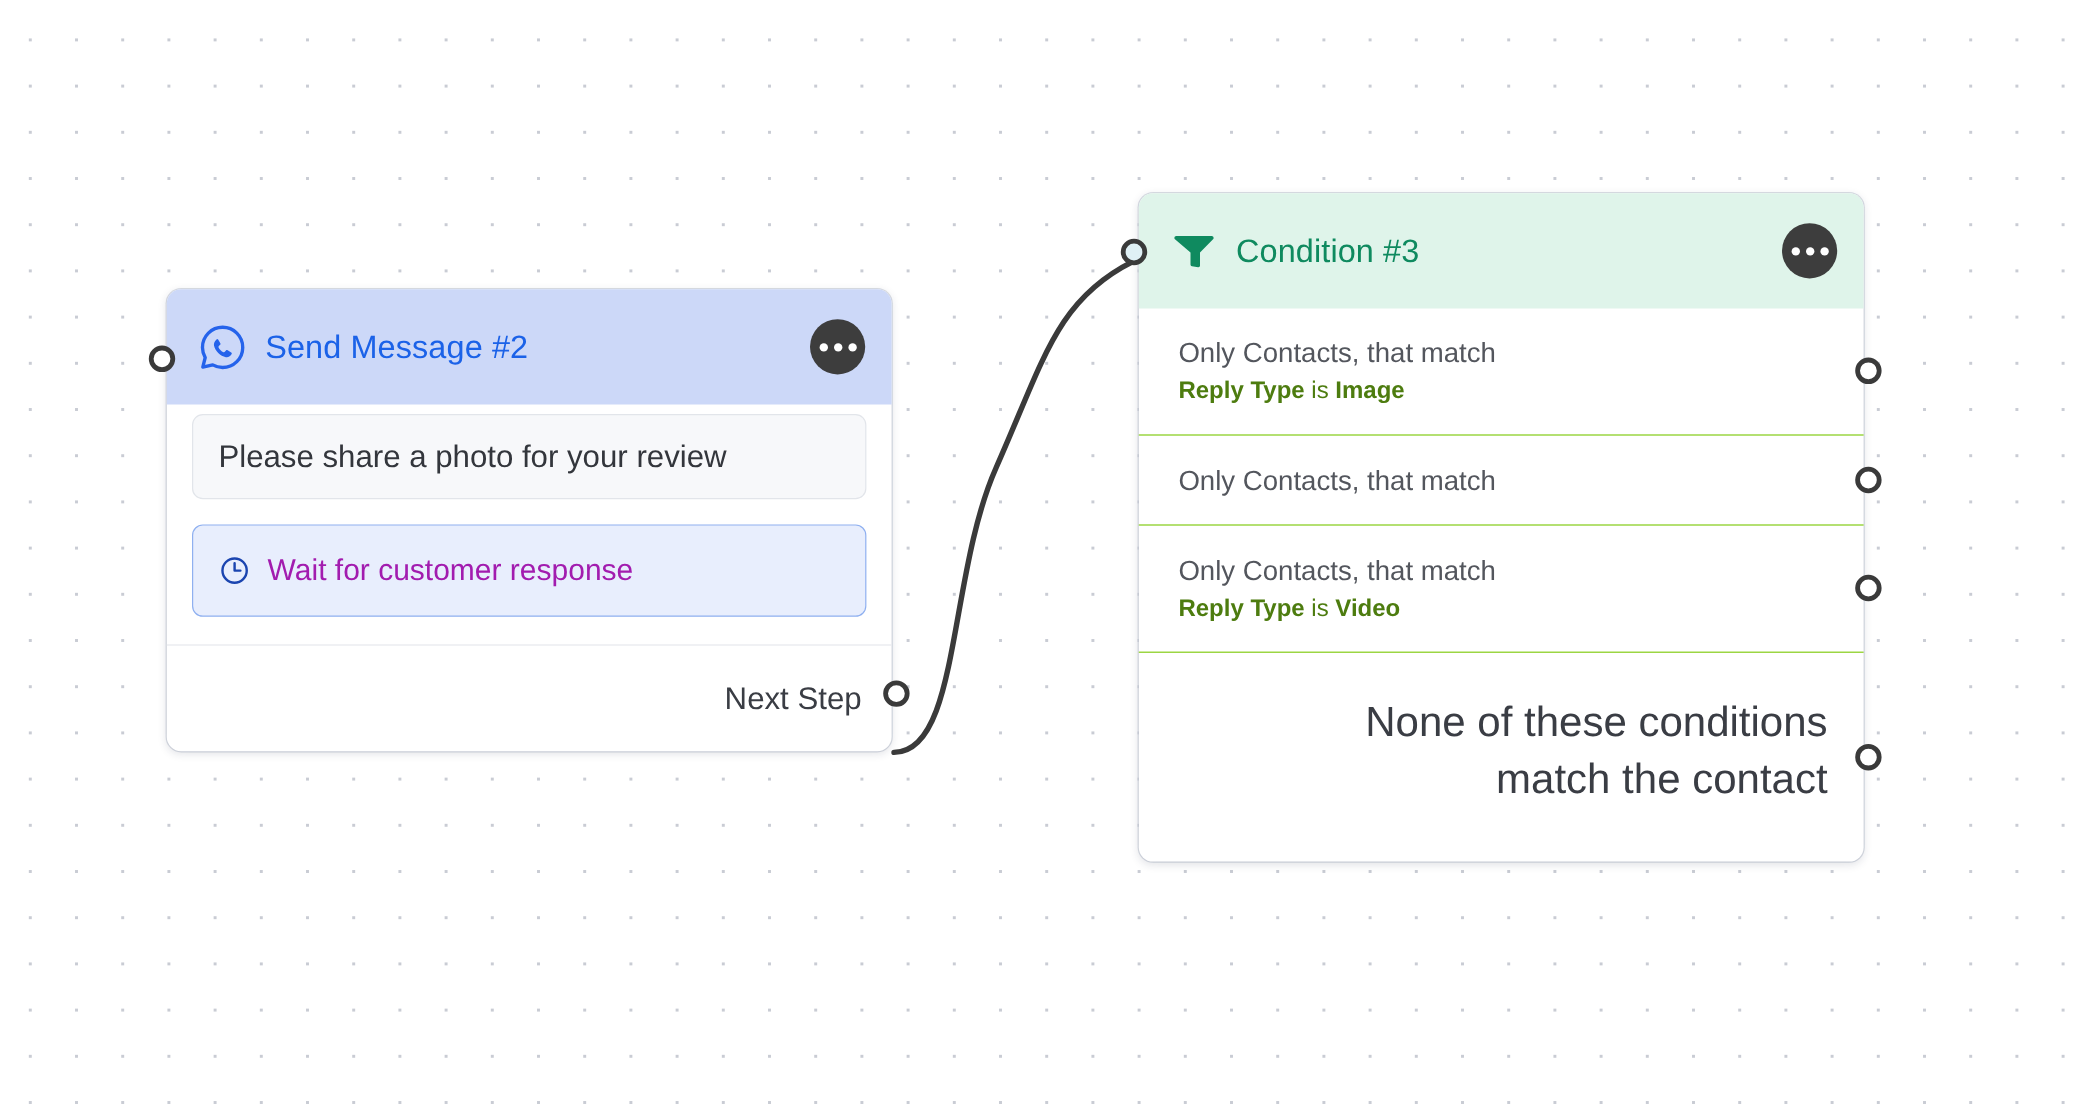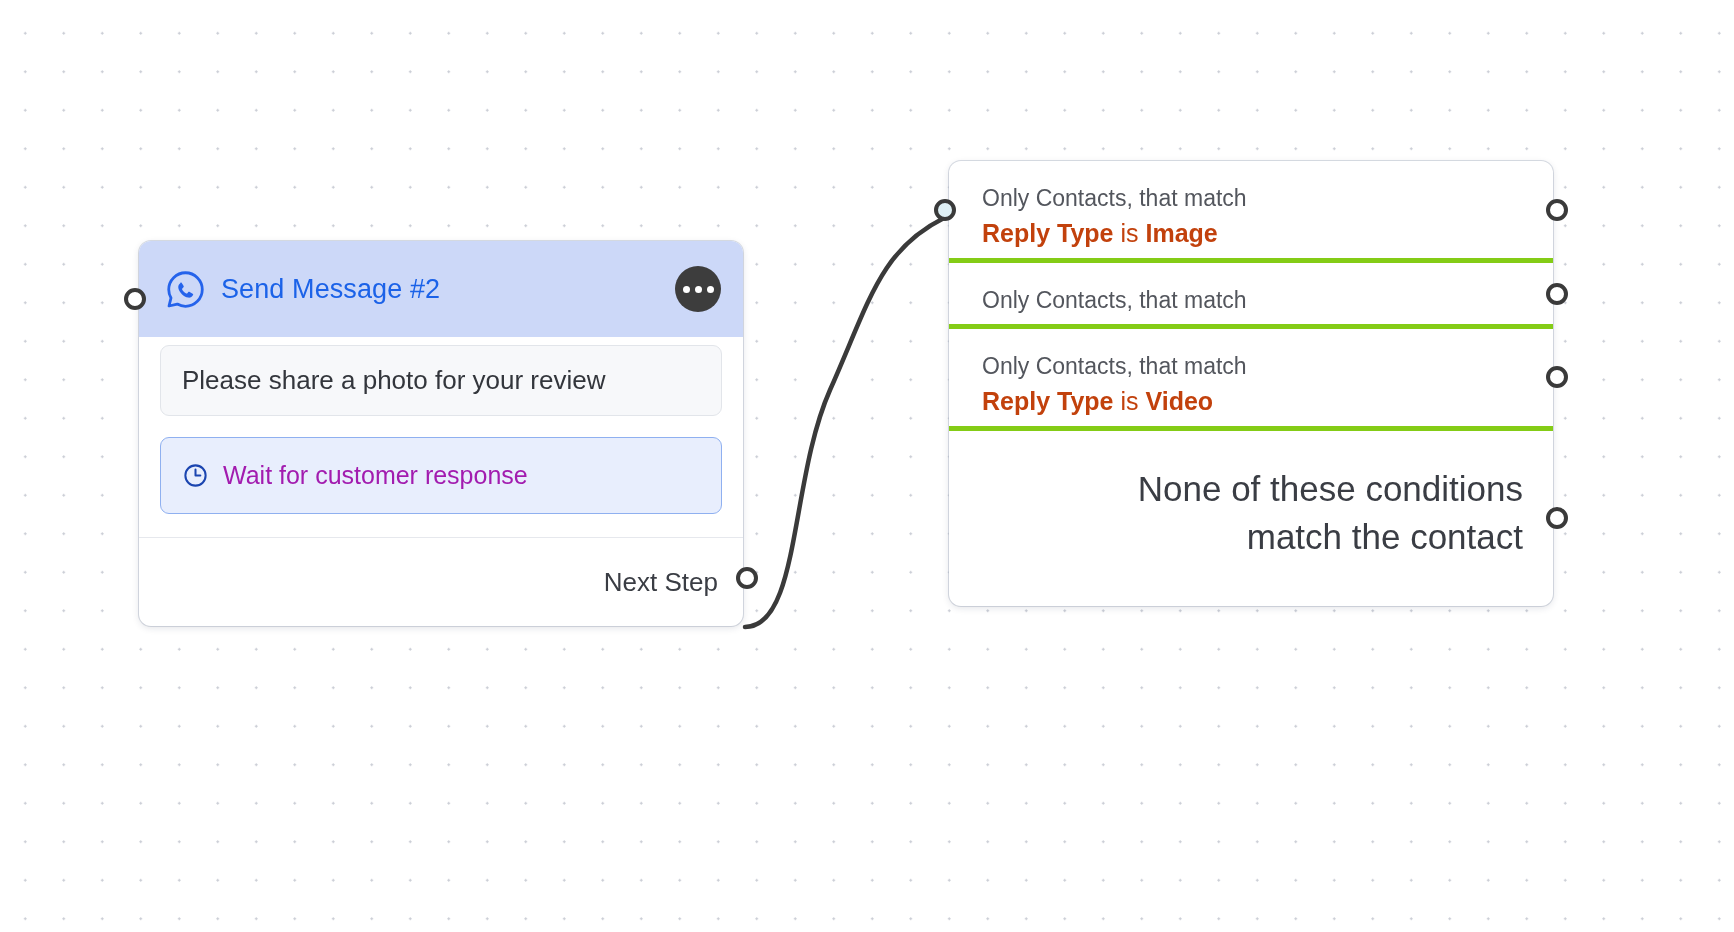--- a/index.html
+++ b/index.html
@@ -154,33 +154,33 @@
   #node-condition .node-head {
     background: #dff4ea;
     color: #0f8a5f;
   }
   .funnel-icon { width: 40px; height: 40px; flex: 0 0 auto; }
 
   .cond-list { padding: 0; }
 
   .cond-row {
     position: relative;
-    padding: 22px 30px 8px 33px;
-    border-bottom: 5px solid #84cc16;
+    padding: 22px 30px 22px 33px;
+    border-bottom: 1px solid #84cc16;
   }
   .cond-row:last-of-type { border-bottom: 1px solid #e3e5ea; }
 
   .cond-sub {
     font-size: 23px;
     color: #53565d;
     line-height: 1.32;
   }
   .cond-main {
-    font-size: 25px;
-    color: #c2410c;
+    font-size: 20px;
+    color: #4d7c0f;
     margin-top: 4px;
     line-height: 1.32;
   }
   .cond-main b { font-weight: bold; }
   .cond-main span.op { font-weight: normal; }
 
   .fallback-row {
     padding: 34px 30px 44px 33px;
     text-align: right;
     position: relative;
@@ -238,20 +238,33 @@
     <div class="node-foot">
       <span class="next-step-label">Next Step</span>
       <div class="port" style="right:-15px; top:50%; margin-top:-15px;"></div>
     </div>
   </div>
 
   <div class="node" id="node-condition">
 
     <div class="port filled" style="left:-15px; top:38px;"></div>
 
+    <div class="node-head">
+      <span class="funnel-icon">
+        <svg viewBox="0 0 24 24" width="40" height="40">
+          <path d="M3.2 4.6 h17.6 c0.9 0 1.35 1.05 0.72 1.68 L15 12.8 v6.55 c0 0.5 -0.42 0.9 -0.92 0.82 l-3.1 -0.5 c-0.42 -0.07 -0.73 -0.43 -0.73 -0.86 V12.8 L2.48 6.28 C1.85 5.65 2.3 4.6 3.2 4.6 Z" fill="#0f8a5f"></path>
+        </svg>
+      </span>
+      <span class="node-title">Condition #3</span>
+      <span class="dots-btn">
+        <i></i>
+        <i></i>
+        <i></i>
+      </span>
+    </div>
 
     <div class="cond-list">
 
       <div class="cond-row">
         <div class="cond-sub">Only Contacts, that match</div>
         <div class="cond-main">
           <b>Reply Type</b>
           <span class="op">is</span>
           <b>Image</b>
         </div>

